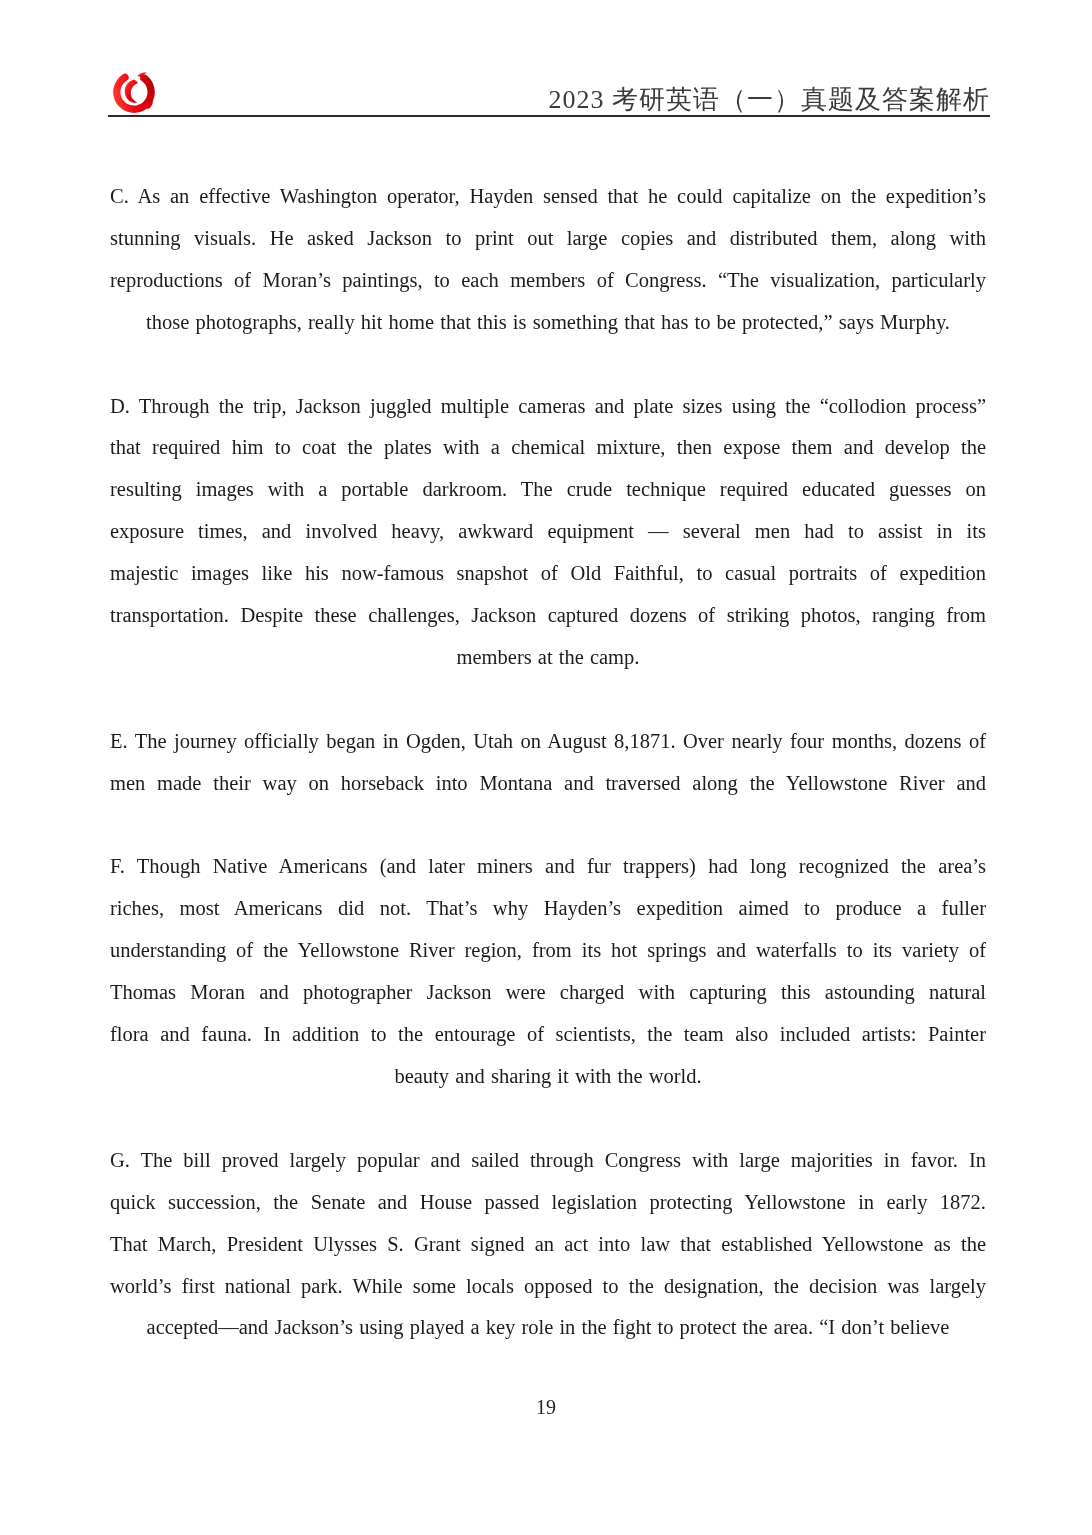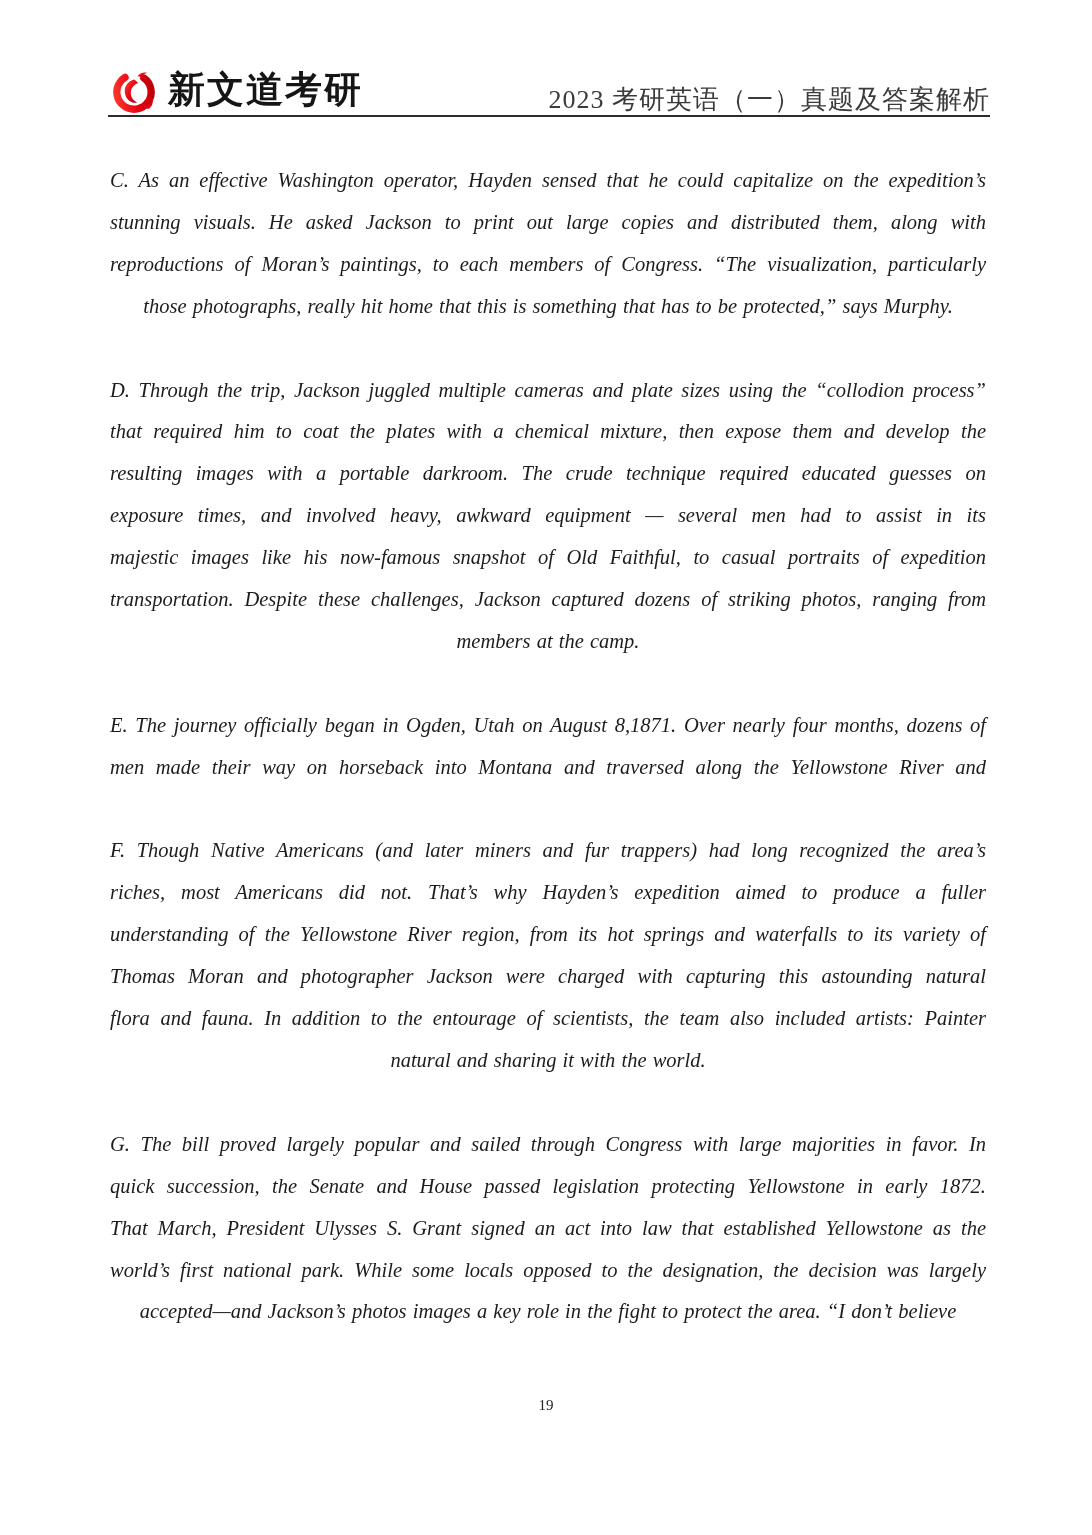--- a/index.html
+++ b/index.html
@@ -48,23 +48,22 @@
     top: 115px;
     width: 882px;
     height: 2px;
     background: #2c2c2c;
   }
 
   
   .content {
     position: absolute;
     left: 110px;
-    top: 160px;
+    top: 176px;
     width: 876px;
-    font-style: italic;
   }
   .para { margin: 0; }
   .para + .para { margin-top: 41.9px; }
   .line {
     font-size: 20.5px;
     line-height: 41.9px;
     white-space: normal;
     text-align: center;
     word-spacing: 1px;
   }
@@ -75,21 +74,21 @@
   }
 
   
   .footer {
     position: absolute;
     left: 0;
     top: 1396px;
     width: 100%;
     text-align: center;
   }
-  .page-number { font-size: 15px; color: #20242c; }
+  .page-number { font-size: 20px; color: #20242c; }
 </style>
 </head>
 <body>
 
 <div class="page">
 
   <div class="header">
     <div class="brand">
       <svg class="brand-icon" viewBox="0 0 100 100" aria-hidden="true">
         <defs>
@@ -101,21 +100,20 @@
         </defs>
 
         <circle cx="50" cy="54" r="33" fill="none" stroke="url(#rg)" stroke-width="14" stroke-dasharray="168 40" stroke-linecap="round" transform="rotate(-55 50 54)"></circle>
 
         <path d="M50 30 C 36 34, 30 46, 33 58 C 36 70, 46 76, 56 74 C 48 70, 43 63, 44 54 C 45 44, 52 38, 58 37 C 55 33, 52 31, 50 30 Z" fill="url(#rg)"></path>
 
         <path d="M56 24 q8 -10 20 -7 q-9 2 -12 9 q-4 -3 -8 -2 Z" fill="url(#rg)"></path>
 
         <path d="M70 82 q12 -4 16 -16 q2 12 -6 19 q-6 3 -10 -3 Z" fill="url(#rg)"></path>
       </svg>
-      <span class="brand-name">新文道考研</span>
     </div>
     <div class="doc-title">2023 考研英语（一）真题及答案解析</div>
     <div class="header-rule"></div>
   </div>
 
   <main class="content">
 
   <div class="para">
         <div class="line fill">C. As an effective Washington operator, Hayden sensed that he could capitalize on the expedition’s</div>
         <div class="line fill">stunning visuals. He asked Jackson to print out large copies and distributed them, along with</div>
@@ -134,28 +132,28 @@
       <div class="para">
         <div class="line fill">E. The journey officially began in Ogden, Utah on August 8,1871. Over nearly four months, dozens of</div>
         <div class="line fill">men made their way on horseback into Montana and traversed along the Yellowstone River and</div>
       </div>
       <div class="para">
         <div class="line fill">F. Though Native Americans (and later miners and fur trappers) had long recognized the area’s</div>
         <div class="line fill">riches, most Americans did not. That’s why Hayden’s expedition aimed to produce a fuller</div>
         <div class="line fill">understanding of the Yellowstone River region, from its hot springs and waterfalls to its variety of</div>
         <div class="line fill">Thomas Moran and photographer Jackson were charged with capturing this astounding natural</div>
         <div class="line fill">flora and fauna. In addition to the entourage of scientists, the team also included artists: Painter</div>
-        <div class="line">natural and sharing it with the world.</div>
+        <div class="line">beauty and sharing it with the world.</div>
       </div>
       <div class="para">
         <div class="line fill">G. The bill proved largely popular and sailed through Congress with large majorities in favor. In</div>
         <div class="line fill">quick succession, the Senate and House passed legislation protecting Yellowstone in early 1872.</div>
         <div class="line fill">That March, President Ulysses S. Grant signed an act into law that established Yellowstone as the</div>
         <div class="line fill">world’s first national park. While some locals opposed to the designation, the decision was largely</div>
-        <div class="line">accepted—and Jackson’s photos images a key role in the fight to protect the area. “I don’t believe</div>
+        <div class="line">accepted—and Jackson’s using played a key role in the fight to protect the area. “I don’t believe</div>
       </div>
     </main>
 
   <div class="footer">
     <span class="page-number">19</span>
   </div>
 
 </div>
 
 </body></html>

